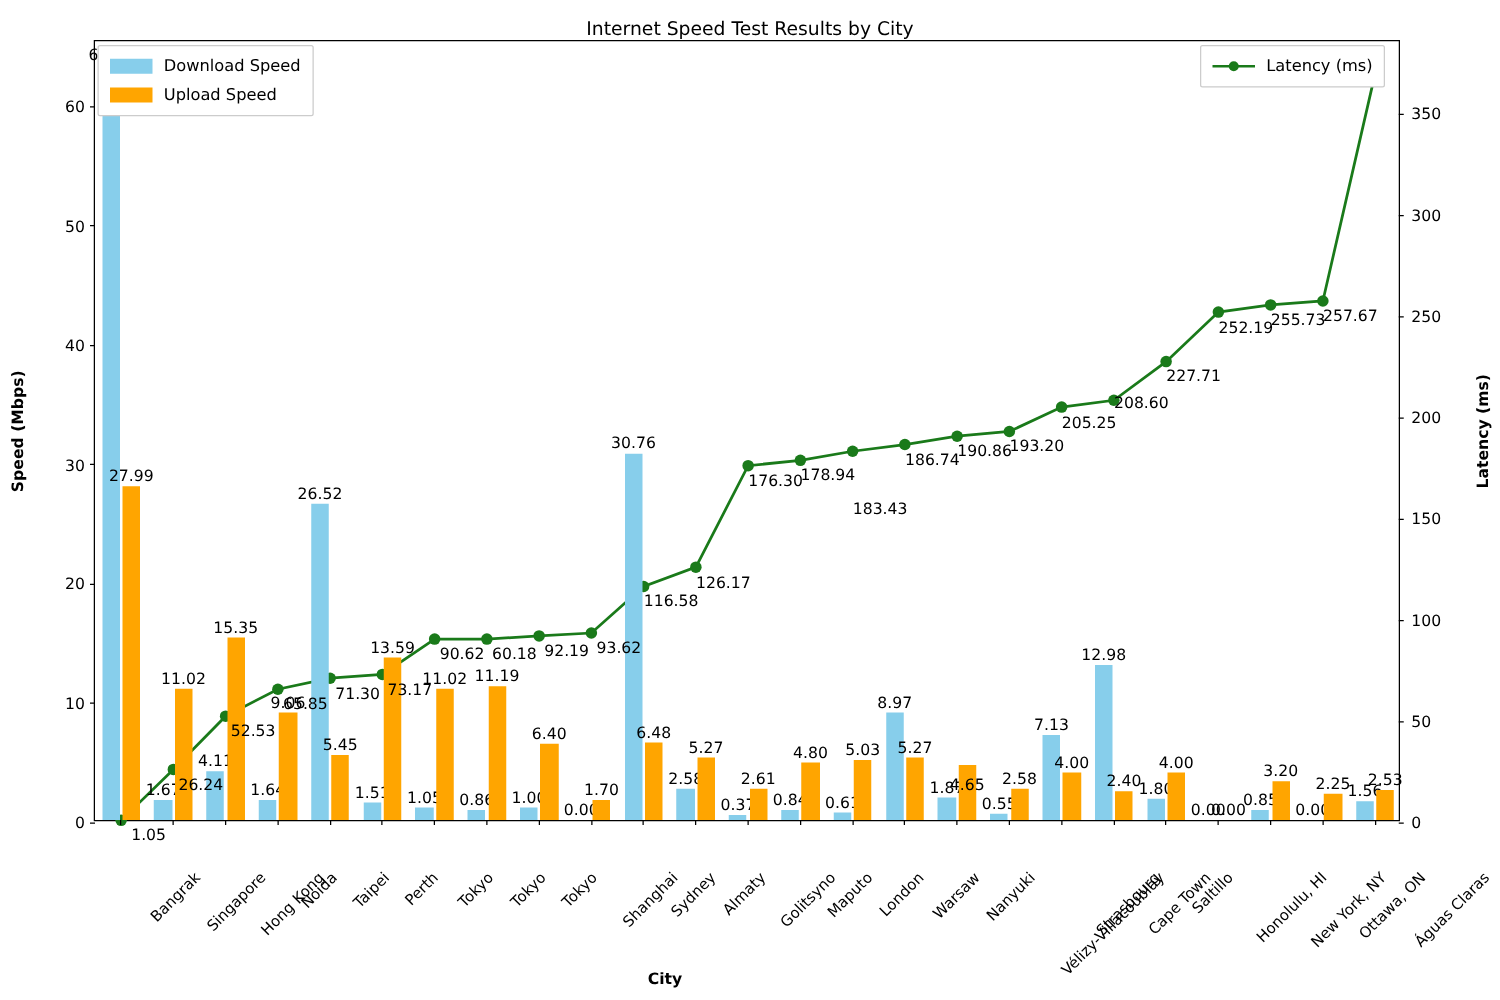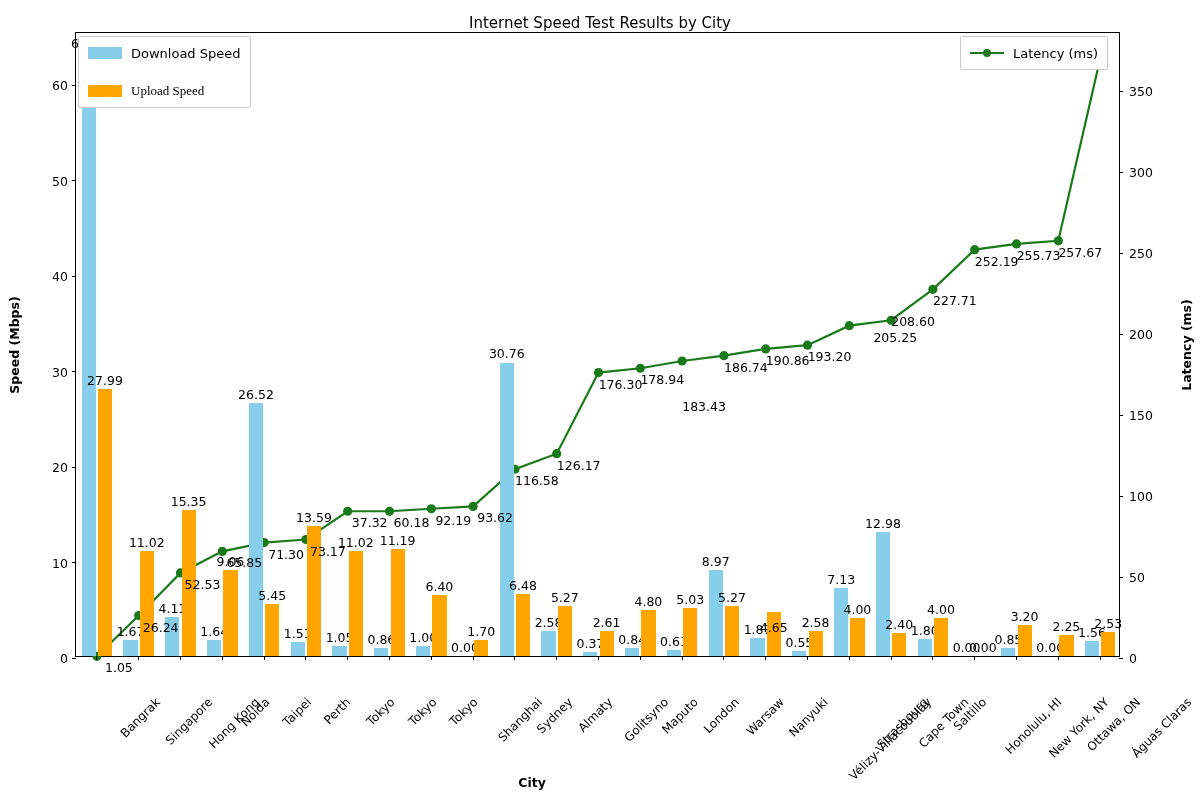--- a/index.html
+++ b/index.html
@@ -63,21 +63,21 @@
   }
 
   
   .legend{
     position:absolute;background:#ffffff;border:0.8px solid #cccccc;border-radius:2px;
     padding:6px 9px;box-shadow:none;
   }
   #legend-left{left:78px;top:36px;}
   #legend-right{left:960px;top:36px;}
   .legend-row{display:flex;align-items:center;height:20px;}
-  .legend-row + .legend-row{margin-top:18px;font-family:Liberation Serif, serif;}
+  .legend-row + .legend-row{margin-top:3px;}
   .swatch{width:34px;height:12px;margin-right:9px;flex:0 0 auto;}
   .swatch.dl{background:#87ceeb;}
   .swatch.ul{background:#ffa500;}
   .legend-line{position:relative;width:34px;height:12px;margin-right:9px;flex:0 0 auto;}
   .legend-line .ln{position:absolute;left:0;top:5px;width:34px;height:2px;background:#1a7a1a;}
   .legend-line .dot{position:absolute;left:13px;top:2px;width:8px;height:8px;border-radius:50%;background:#1a7a1a;}
   .legend-text{font-size:13px;color:#000;white-space:nowrap;}
 </style>
 </head>
 <body>
@@ -299,33 +299,33 @@
         <div class="bar dl" style="left: 1008.89px; width: 14.212px; height: 14.8855px;"></div>
         <div class="barlabel" style="left: 1015.99px; top: 592.115px;">1.56</div>
         <div class="bar ul" style="left: 1025.1px; width: 14.212px; height: 24.1412px;"></div>
         <div class="barlabel" style="left: 1032.21px; top: 582.859px;">2.53</div>
         <div class="latlabel" style="left: 42.9px; top: 627.3px;">1.05</div>
         <div class="latlabel" style="left: 84.7px; top: 586.513px;">26.24</div>
         <div class="latlabel" style="left: 126.5px; top: 543.945px;">52.53</div>
         <div class="latlabel" style="left: 168.3px; top: 522.378px;">65.85</div>
         <div class="latlabel" style="left: 210.1px; top: 513.553px;">71.30</div>
         <div class="latlabel" style="left: 251.9px; top: 510.525px;">73.17</div>
-        <div class="latlabel" style="left: 293.7px; top: 482.271px;">37.32</div>
+        <div class="latlabel" style="left: 293.7px; top: 482.271px;">90.62</div>
         <div class="latlabel" style="left: 335.5px; top: 482.255px;">60.18</div>
         <div class="latlabel" style="left: 377.3px; top: 479.729px;">92.19</div>
         <div class="latlabel" style="left: 419.1px; top: 477.413px;">93.62</div>
         <div class="latlabel" style="left: 460.9px; top: 440.237px;">116.58</div>
         <div class="latlabel" style="left: 502.7px; top: 424.709px;">126.17</div>
         <div class="latlabel" style="left: 544.5px; top: 343.54px;">176.30</div>
         <div class="latlabel" style="left: 586.3px; top: 339.266px;">178.94</div>
         <div class="latlabel" style="left: 628.1px; top: 331.995px; margin-top: 34px;">183.43</div>
         <div class="latlabel" style="left: 669.9px; top: 326.636px;">186.74</div>
         <div class="latlabel" style="left: 711.7px; top: 319.965px;">190.86</div>
         <div class="latlabel" style="left: 753.5px; top: 316.176px;">193.20</div>
-        <div class="latlabel" style="left: 795.3px; top: 296.665px; margin-left: 24px;">205.25</div>
+        <div class="latlabel" style="left: 795.3px; top: 296.665px;">205.25</div>
         <div class="latlabel" style="left: 837.1px; top: 281px;">208.60</div>
         <div class="latlabel" style="left: 878.9px; top: 260.299px;">227.71</div>
         <div class="latlabel" style="left: 920.7px; top: 220.661px;">252.19</div>
         <div class="latlabel" style="left: 962.5px; top: 214.929px;">255.73</div>
         <div class="latlabel" style="left: 1004.3px; top: 211.788px;">257.67</div>
       </div>
   </div>
 
   <div class="legend" id="legend-left">
       <div class="legend-row">

